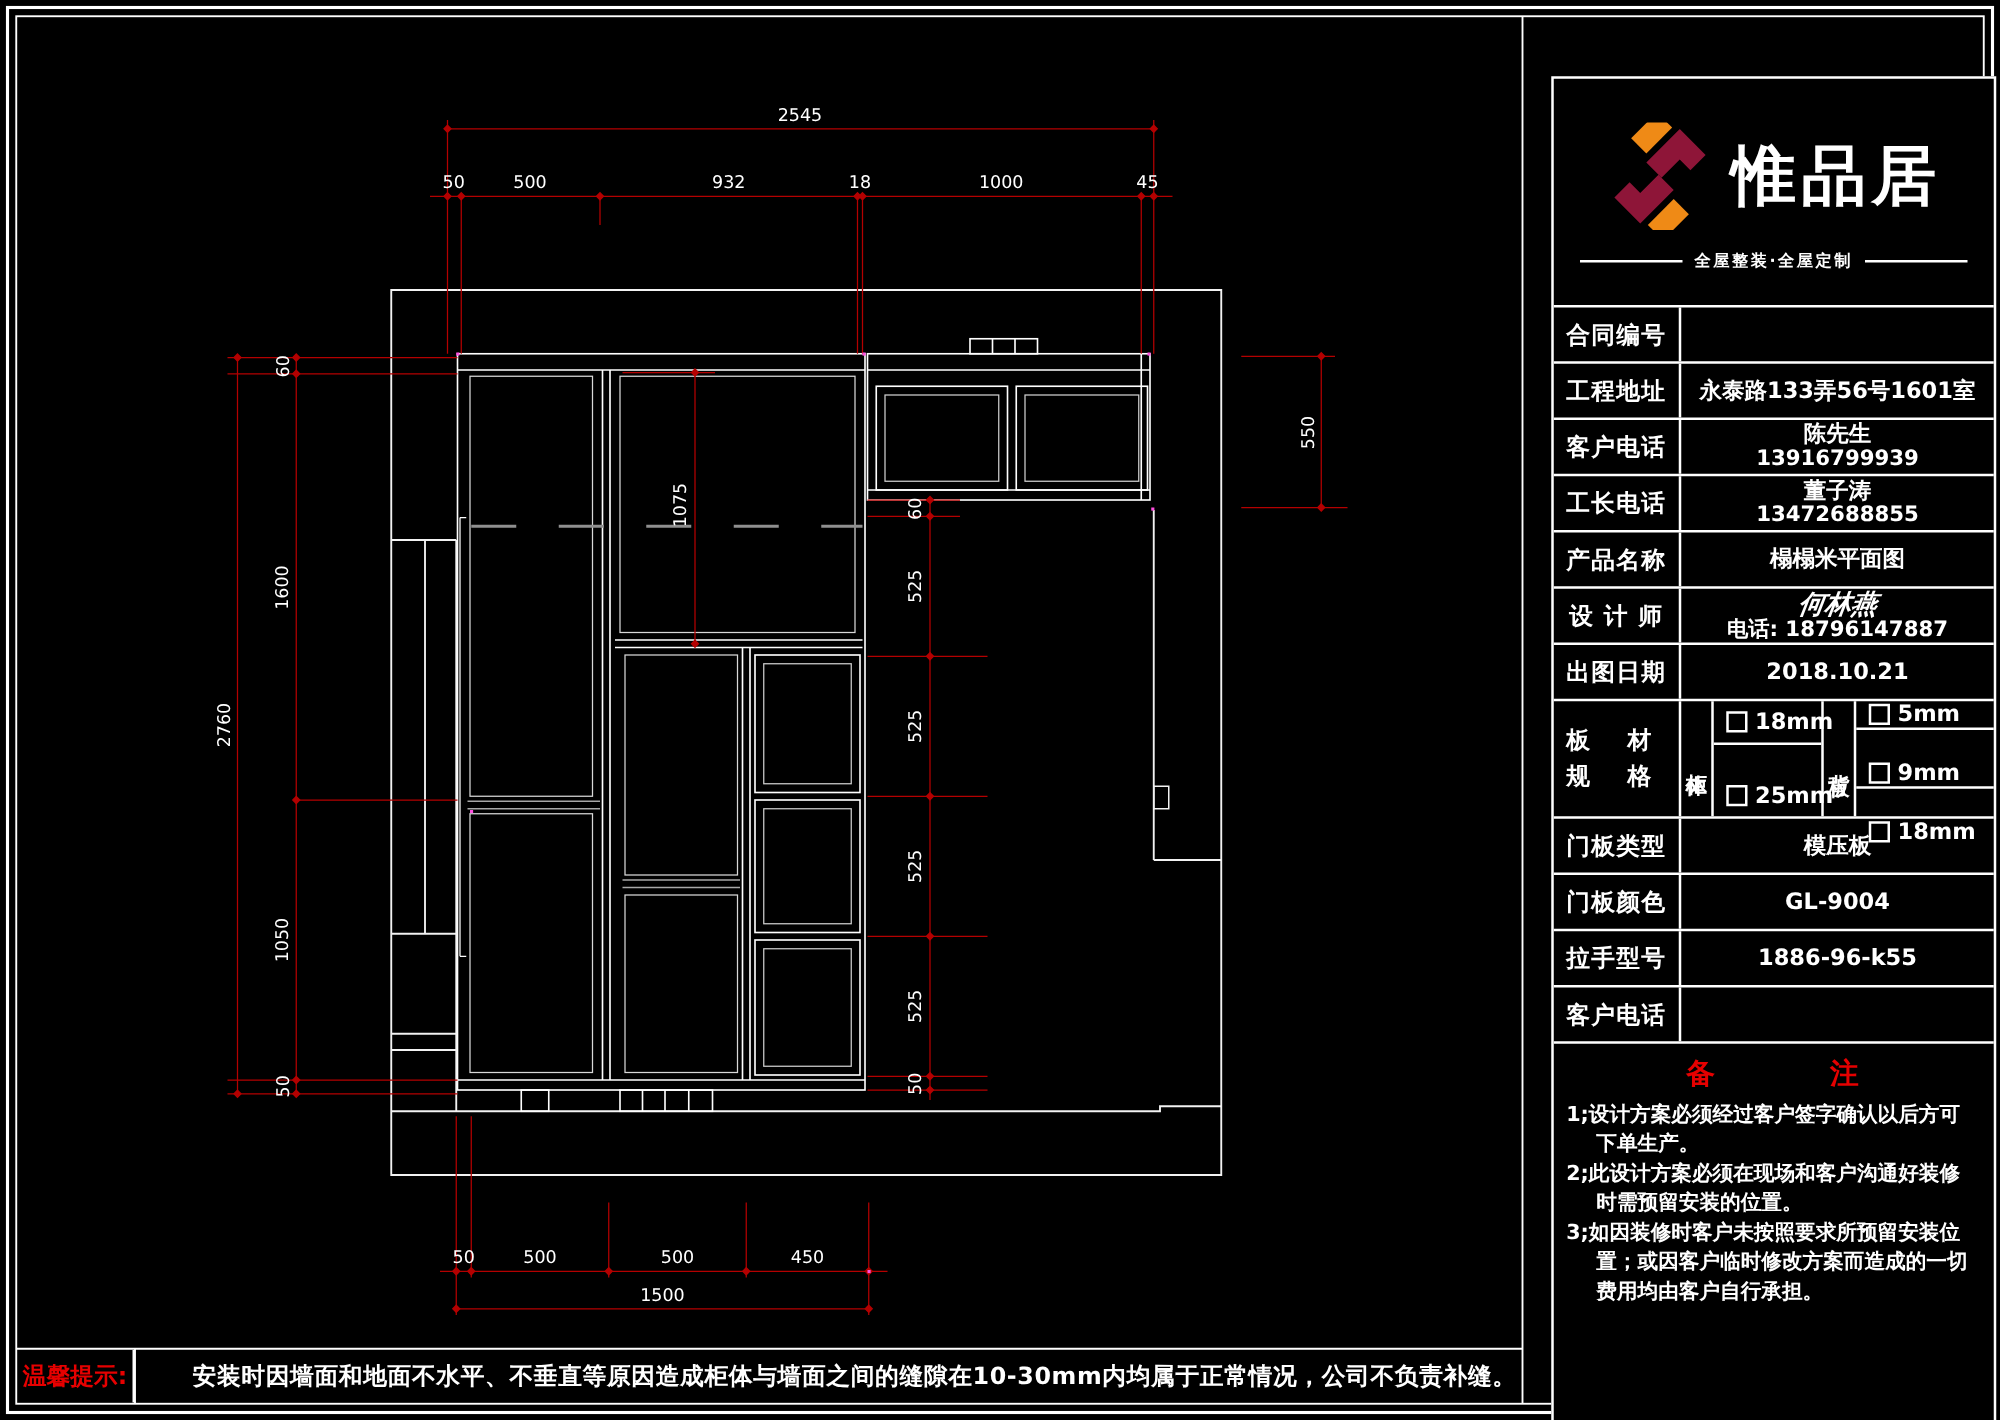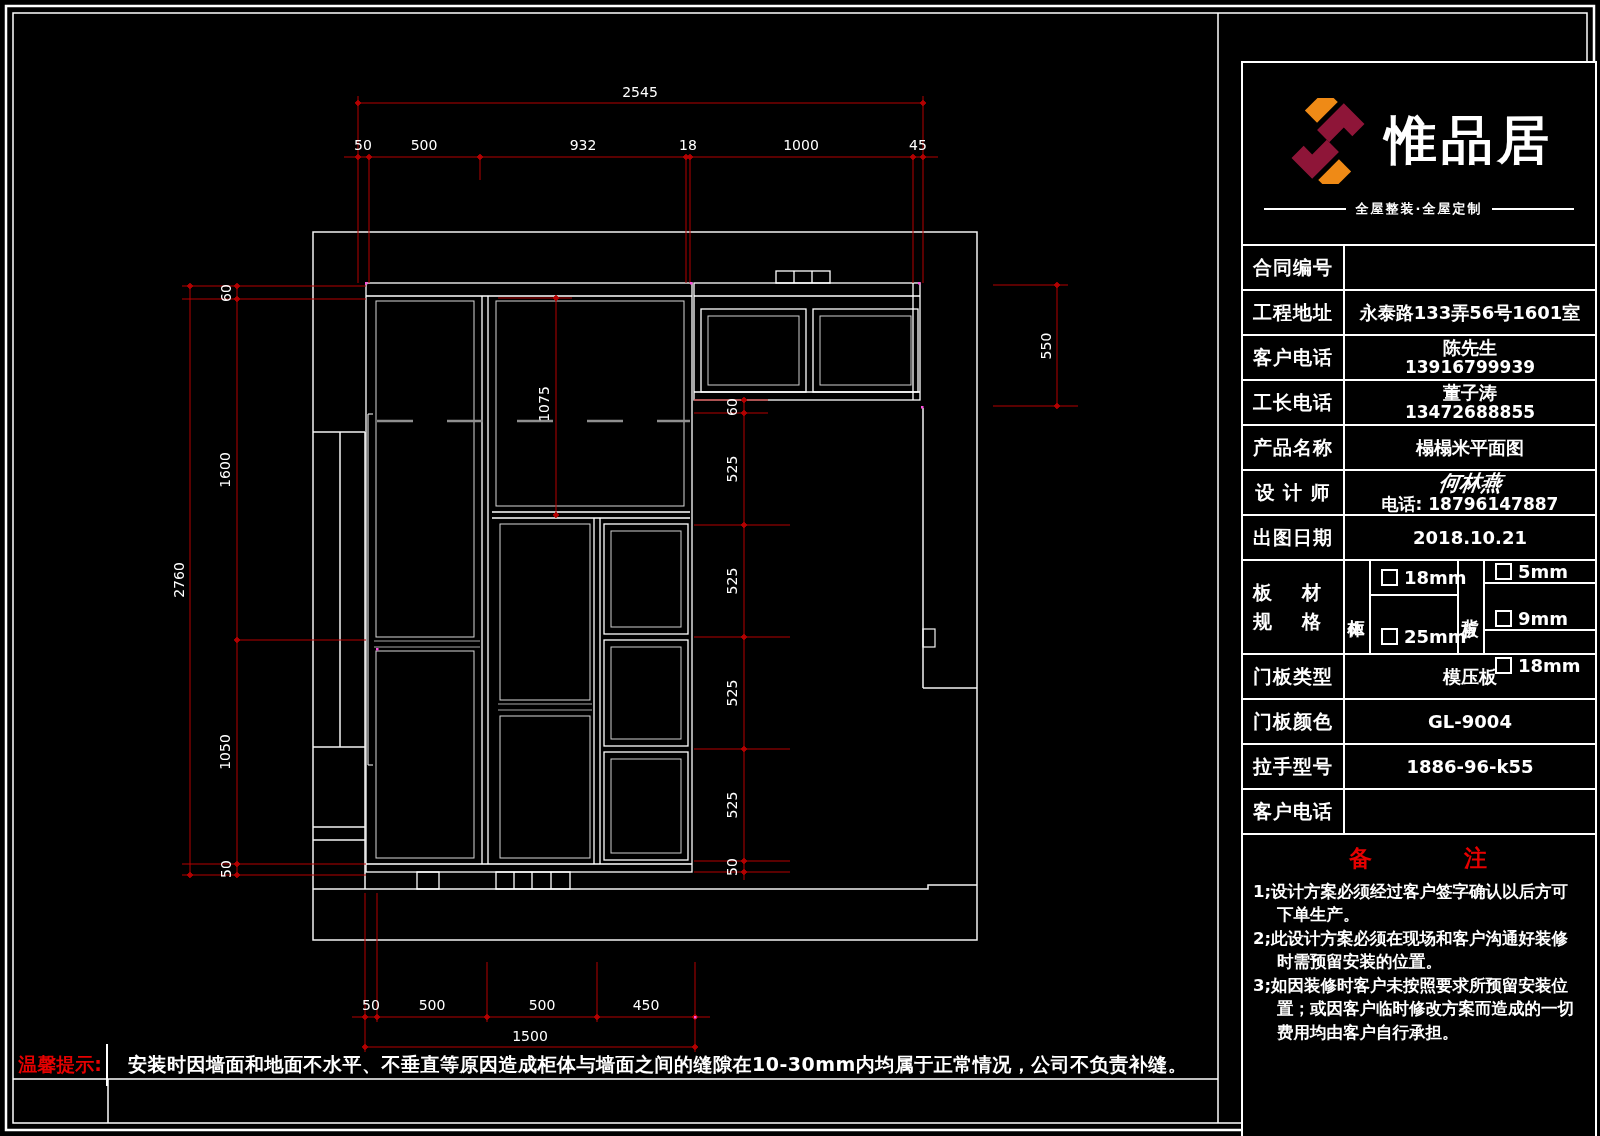--- a/index.html
+++ b/index.html
@@ -42,26 +42,26 @@
   .optcol .opt:last-child{border-bottom:none;}
   .cab-opts{width:88px;}
   .back-opts{flex:1;}
   .chk{width:13px;height:13px;border:2px solid #fff;flex:none;display:inline-block;}
   
   .notes{flex:1;padding:6px 12px 0 10px;box-sizing:border-box;display:flex;flex-direction:column;}
   .notes-title{text-align:center;color:#e60000;font-size:23px;font-weight:700;white-space:pre;margin:2px 0 6px 0;}
   .note{font-size:16.5px;font-weight:600;line-height:1.42;padding-left:24px;text-indent:-24px;}
 
   
-  .footer{position:absolute;left:14px;top:1044px;width:1203px;height:42px;display:flex;align-items:stretch;box-sizing:border-box;}
+  .footer{position:absolute;left:14px;top:1080px;width:1203px;height:42px;display:flex;align-items:stretch;box-sizing:border-box;}
   .footer-label{width:94px;flex:none;border-right:2px solid #fff;box-sizing:border-box;
                 display:flex;align-items:center;justify-content:center;
                 color:#e60000;font-size:19px;font-weight:700;}
   .footer-text{flex:1;display:flex;align-items:center;padding-left:20px;
-               font-size:19px;font-weight:700;letter-spacing:0.5px;white-space:nowrap;}
+               font-size:19px;font-weight:700;letter-spacing:0.5px;white-space:nowrap;margin-left:26px;}
 </style>
 </head>
 <body>
 
 <div class="stage">
 
   <svg class="plan-svg" width="1600" height="1136" viewBox="0 0 1600 1136">
     <defs>
       <path id="tk" d="M0,-2.8 L2.8,0 L0,2.8 L-2.8,0 Z"></path>
     </defs>

